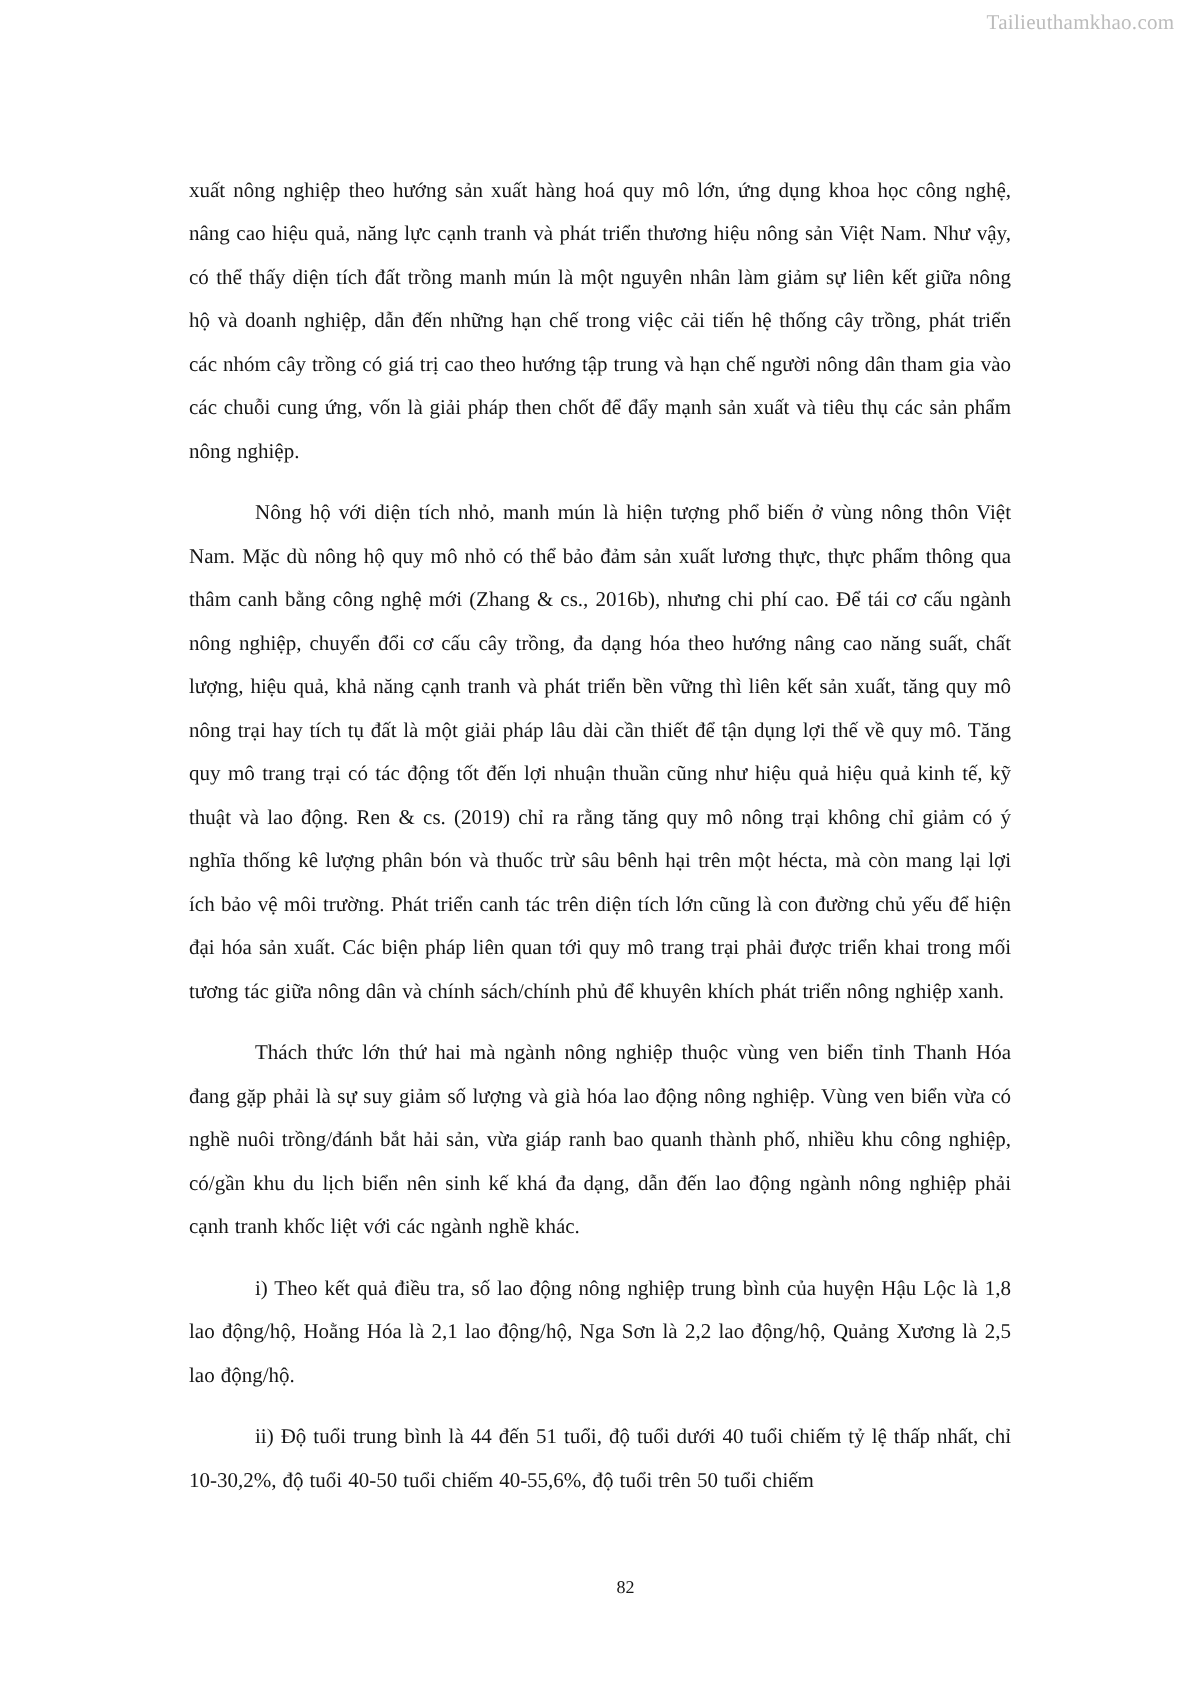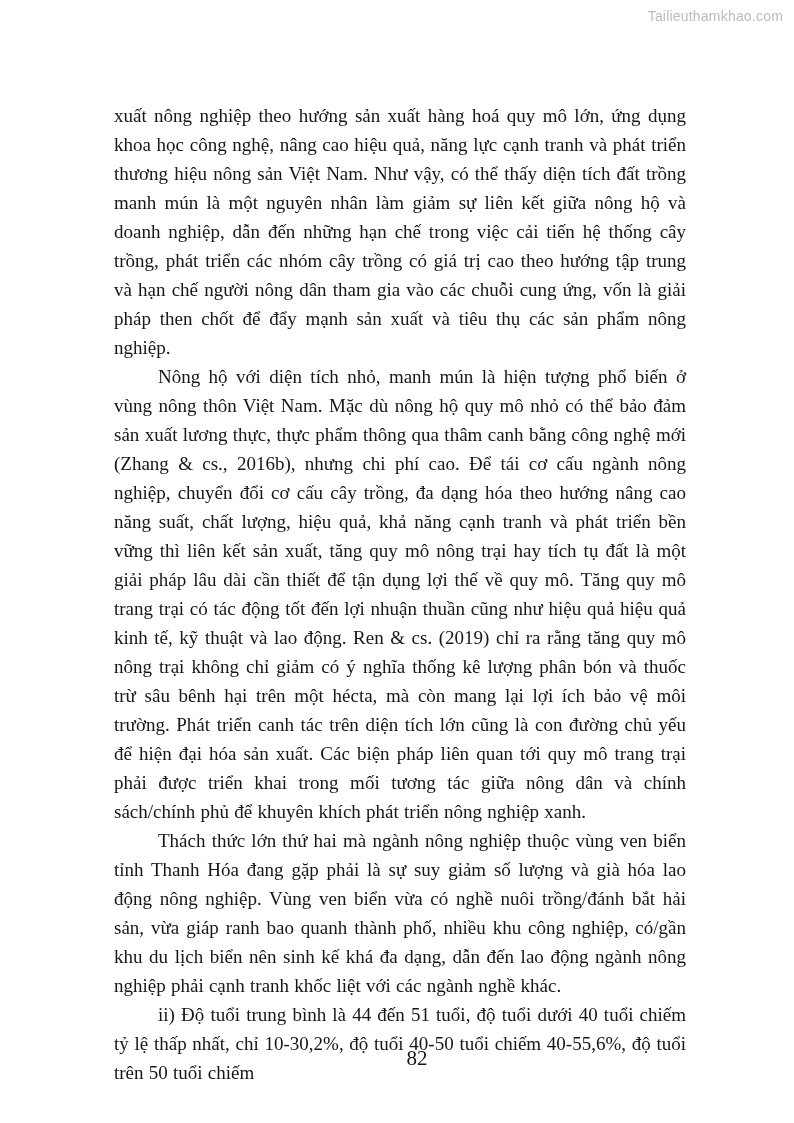--- a/index.html
+++ b/index.html
@@ -13,68 +13,69 @@
     height: 1123px;
     background: #ffffff;
     overflow: hidden;
     font-family: "Liberation Serif", serif;
     color: #161616;
   }
   .watermark {
     position: absolute;
     top: 8px;
     right: 11px;
-    font-family: Liberation Sans, sans-serif;
+    font-family: Liberation Serif, serif;
     font-size: 14px;
     color: #bcbcbc;
     text-shadow: 1px 1px 0 #ffffff;
     letter-spacing: 0.2px;
     user-select: none;
   }
   .body-text {
     position: absolute;
     left: 114px;
     top: 101px;
     width: 572px;
   }
   .para {
-    margin: 0;
-    font-size: 19px;
+    margin: 12px;
+    font-size: 14px;
     line-height: 29px;
     text-align: justify;
     word-spacing: 0.5px;
   }
   .para.indent {
     text-indent: 44px;
   }
   .page-footer {
     position: absolute;
     top: 1048px;
     left: 0;
     width: 100%;
     text-align: center;
-    font-size: 21px;
+    font-size: 12px;
     line-height: 20px;
   }
   .page-number {
     display: inline-block;
     transform: translateX(20px);
   }
 </style>
 </head>
 <body>
 
 <div class="page">
 
   <div class="watermark">Tailieuthamkhao.com</div>
 
   <main class="body-text">
     <p class="para">xuất nông nghiệp theo hướng sản xuất hàng hoá quy mô lớn, ứng dụng khoa học công nghệ, nâng cao hiệu quả, năng lực cạnh tranh và phát triển thương hiệu nông sản Việt Nam. Như vậy, có thể thấy diện tích đất trồng manh mún là một nguyên nhân làm giảm sự liên kết giữa nông hộ và doanh nghiệp, dẫn đến những hạn chế trong việc cải tiến hệ thống cây trồng, phát triển các nhóm cây trồng có giá trị cao theo hướng tập trung và hạn chế người nông dân tham gia vào các chuỗi cung ứng, vốn là giải pháp then chốt để đẩy mạnh sản xuất và tiêu thụ các sản phẩm nông nghiệp.</p>
     <p class="para indent">Nông hộ với diện tích nhỏ, manh mún là hiện tượng phổ biến ở vùng nông thôn Việt Nam. Mặc dù nông hộ quy mô nhỏ có thể bảo đảm sản xuất lương thực, thực phẩm thông qua thâm canh bằng công nghệ mới (Zhang &amp; cs., 2016b), nhưng chi phí cao. Để tái cơ cấu ngành nông nghiệp, chuyển đổi cơ cấu cây trồng, đa dạng hóa theo hướng nâng cao năng suất, chất lượng, hiệu quả, khả năng cạnh tranh và phát triển bền vững thì liên kết sản xuất, tăng quy mô nông trại hay tích tụ đất là một giải pháp lâu dài cần thiết để tận dụng lợi thế về quy mô. Tăng quy mô trang trại có tác động tốt đến lợi nhuận thuần cũng như hiệu quả hiệu quả kinh tế, kỹ thuật và lao động. Ren &amp; cs. (2019) chỉ ra rằng tăng quy mô nông trại không chỉ giảm có ý nghĩa thống kê lượng phân bón và thuốc trừ sâu bênh hại trên một hécta, mà còn mang lại lợi ích bảo vệ môi trường. Phát triển canh tác trên diện tích lớn cũng là con đường chủ yếu để hiện đại hóa sản xuất. Các biện pháp liên quan tới quy mô trang trại phải được triển khai trong mối tương tác giữa nông dân và chính sách/chính phủ để khuyên khích phát triển nông nghiệp xanh.</p>
     <p class="para indent">Thách thức lớn thứ hai mà ngành nông nghiệp thuộc vùng ven biển tỉnh Thanh Hóa đang gặp phải là sự suy giảm số lượng và già hóa lao động nông nghiệp. Vùng ven biển vừa có nghề nuôi trồng/đánh bắt hải sản, vừa giáp ranh bao quanh thành phố, nhiều khu công nghiệp, có/gần khu du lịch biển nên sinh kế khá đa dạng, dẫn đến lao động ngành nông nghiệp phải cạnh tranh khốc liệt với các ngành nghề khác.</p>
+    <p class="para indent">i) Theo kết quả điều tra, số lao động nông nghiệp trung bình của huyện Hậu Lộc là 1,8 lao động/hộ, Hoằng Hóa là 2,1 lao động/hộ, Nga Sơn là 2,2 lao động/hộ, Quảng Xương là 2,5 lao động/hộ.</p>
     <p class="para indent">ii) Độ tuổi trung bình là 44 đến 51 tuổi, độ tuổi dưới 40 tuổi chiếm tỷ lệ thấp nhất, chỉ 10-30,2%, độ tuổi 40-50 tuổi chiếm 40-55,6%, độ tuổi trên 50 tuổi chiếm</p>
   </main>
 
   <footer class="page-footer">
     <span class="page-number">82</span>
   </footer>
 
 </div>
 
 </body></html>

